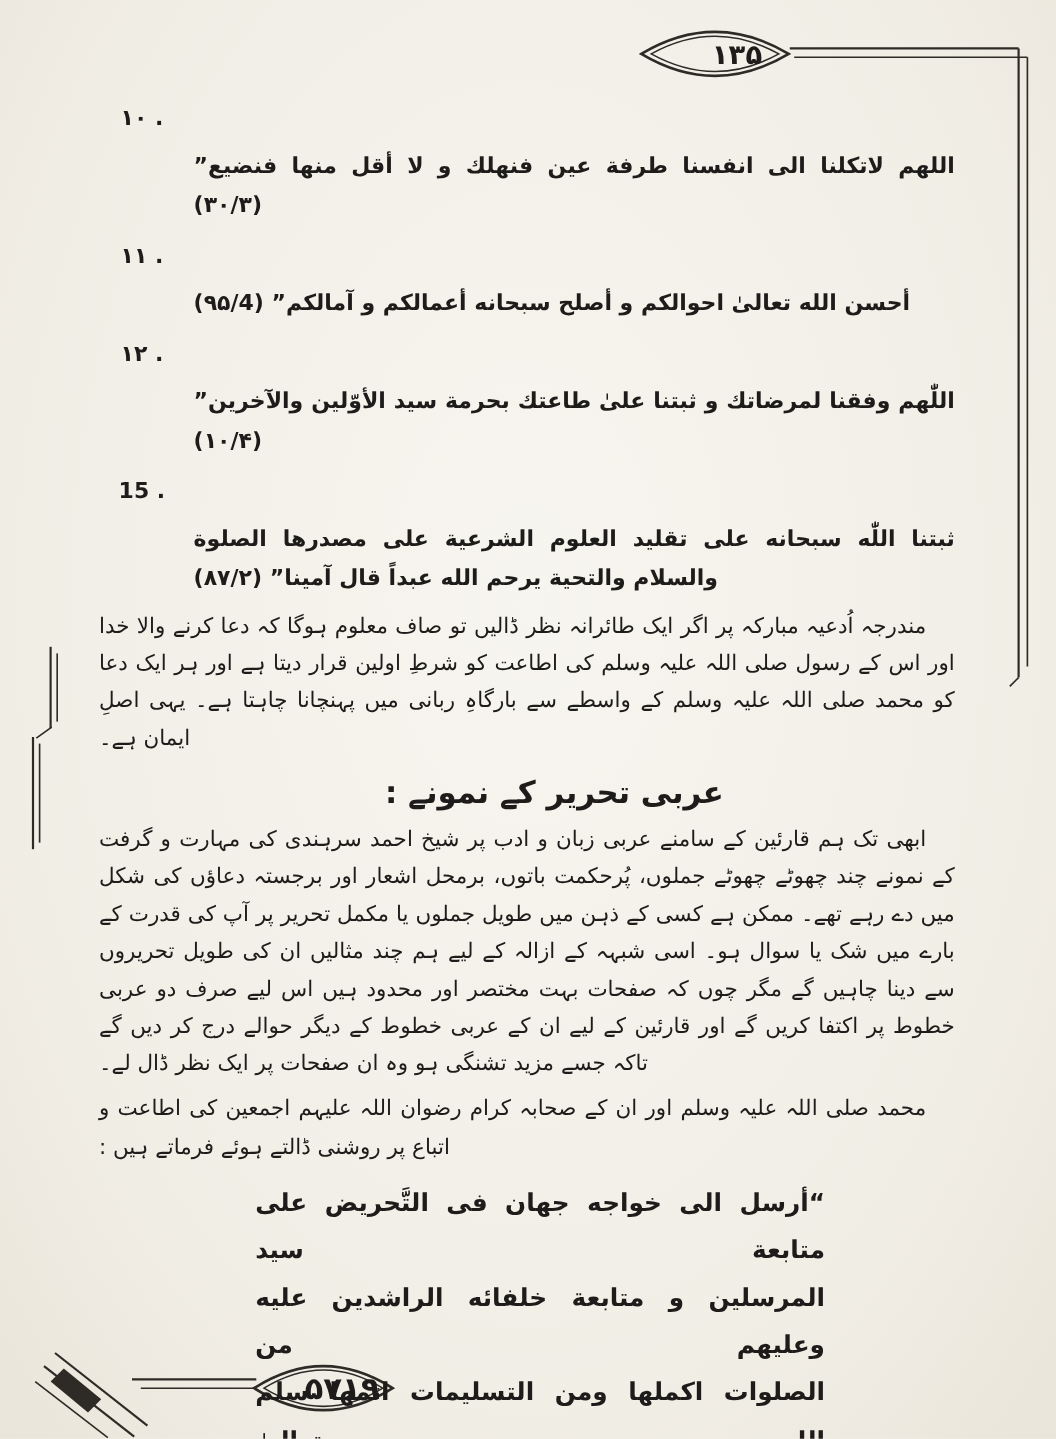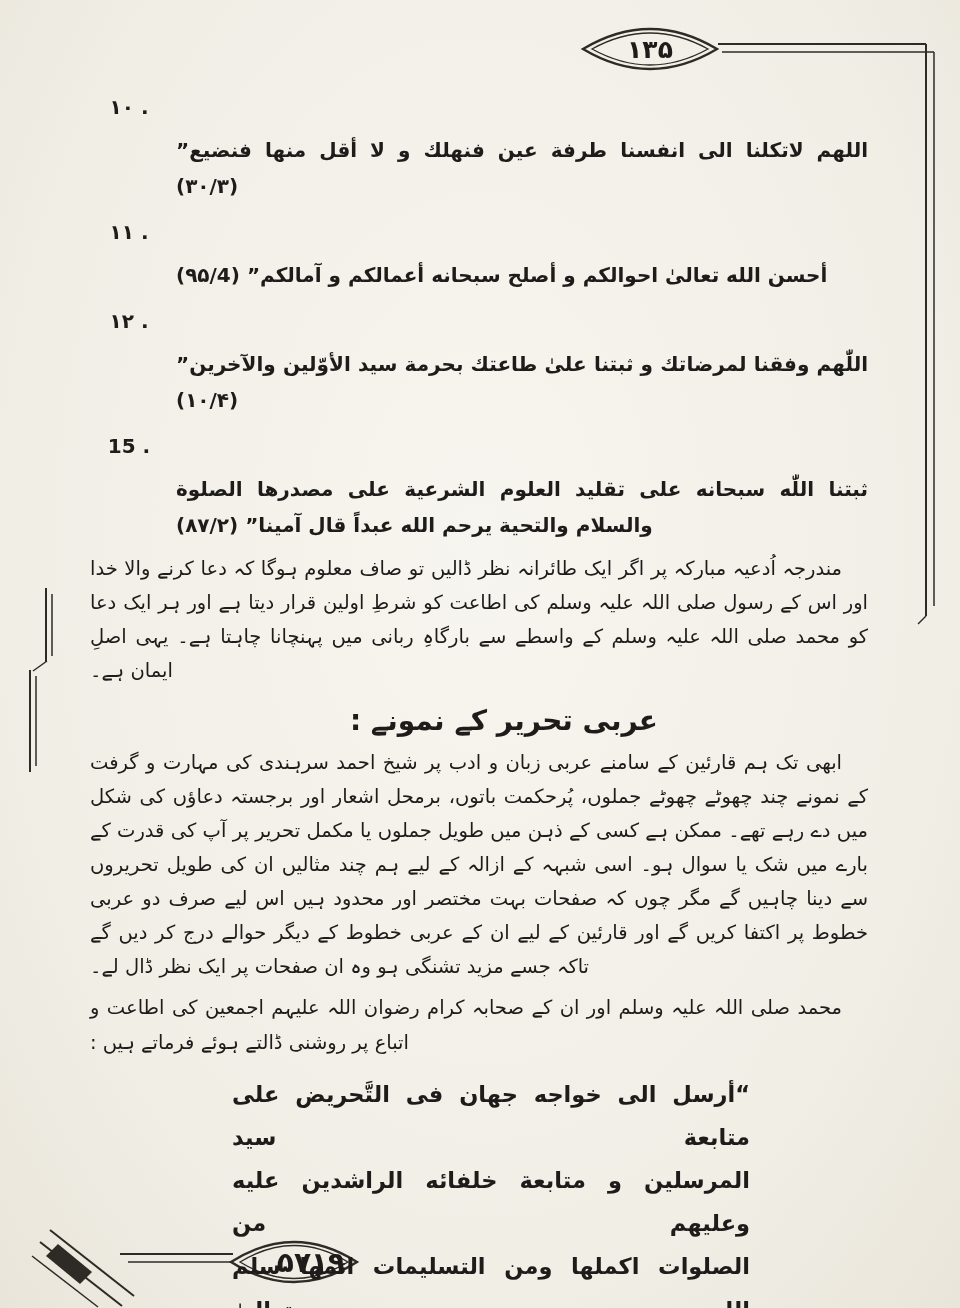--- a/index.html
+++ b/index.html
@@ -10,21 +10,21 @@
     background-image: radial-gradient(ellipse at 50% 42%, #f7f5ef 0%, #f1eee6 68%, #e9e5da 100%);
     font-family: "DejaVu Sans", sans-serif;
     color: #1d1c1a;
   }
   .ornaments { position: absolute; inset: 0; z-index: 1; }
   .pagenum-top, .pagenum-bottom {
     position: absolute; z-index: 2;
     display: flex; align-items: center; justify-content: center;
     font-weight: bold;
   }
-  .pagenum-top  { left: 583px; top: 30px;  width: 134px; height: 38px; font-size: 25px; }
+  .pagenum-top  { left: 603px; top: 30px;  width: 134px; height: 38px; font-size: 25px; }
   .pagenum-bottom { left: 248px; top: 1243px; width: 126px; height: 38px; font-size: 28px; }
 
   .content {
     position: absolute; z-index: 2;
     top: 88px; right: 92px; width: 778px;
     direction: rtl;
   }
   .prayers { list-style: none; margin: 0 0 6px 0; padding: 0; }
   .prayer {
     display: flex; gap: 8px;

